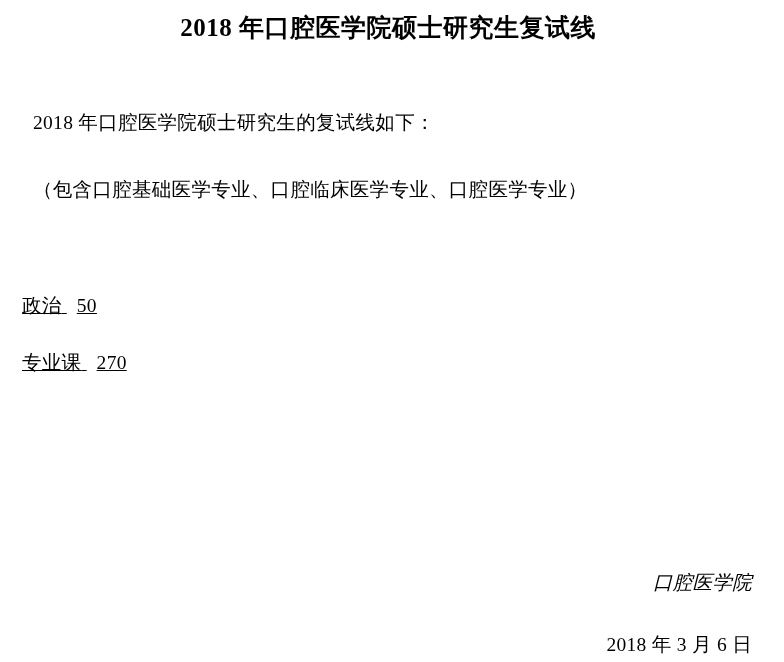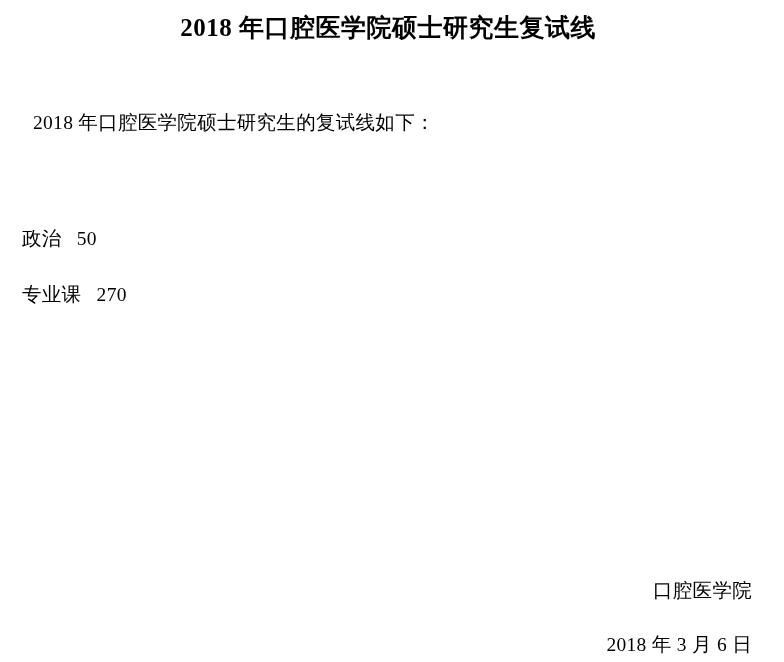--- a/index.html
+++ b/index.html
@@ -43,54 +43,57 @@
   }
   .scores {
     margin-top: 86px;
     padding-left: 22px;
   }
   .score-row {
     font-size: 19.5px;
     line-height: 1.55;
     margin-bottom: 26px;
     letter-spacing: 0.3px;
+    text-decoration: underline;
   }
   .score-row .label {
     display: inline;
   }
   .score-row .value {
     display: inline;
     margin-left: 10px;
   }
   .signature {
     position: absolute;
     right: 32px;
-    bottom: 68px;
+    bottom: 76px;
     font-size: 19.5px;
     letter-spacing: 0.3px;
     text-align: left;
+    font-style: italic;
   }
   .date {
     position: absolute;
     right: 32px;
     bottom: 14px;
     font-size: 19.5px;
     letter-spacing: 0.3px;
     text-align: right;
   }
 </style>
 </head>
 <body>
 
 <div class="page">
 
   <h1 class="doc-title">2018 年口腔医学院硕士研究生复试线</h1>
 
   <div class="body-block">
     <p class="para">2018 年口腔医学院硕士研究生的复试线如下：</p>
+    <p class="para second">（包含口腔基础医学专业、口腔临床医学专业、口腔医学专业）</p>
   </div>
 
   <div class="scores">
 
     <div class="score-row">
       <span class="label">政治</span>
       <span class="value">50</span>
     </div>
 
 

